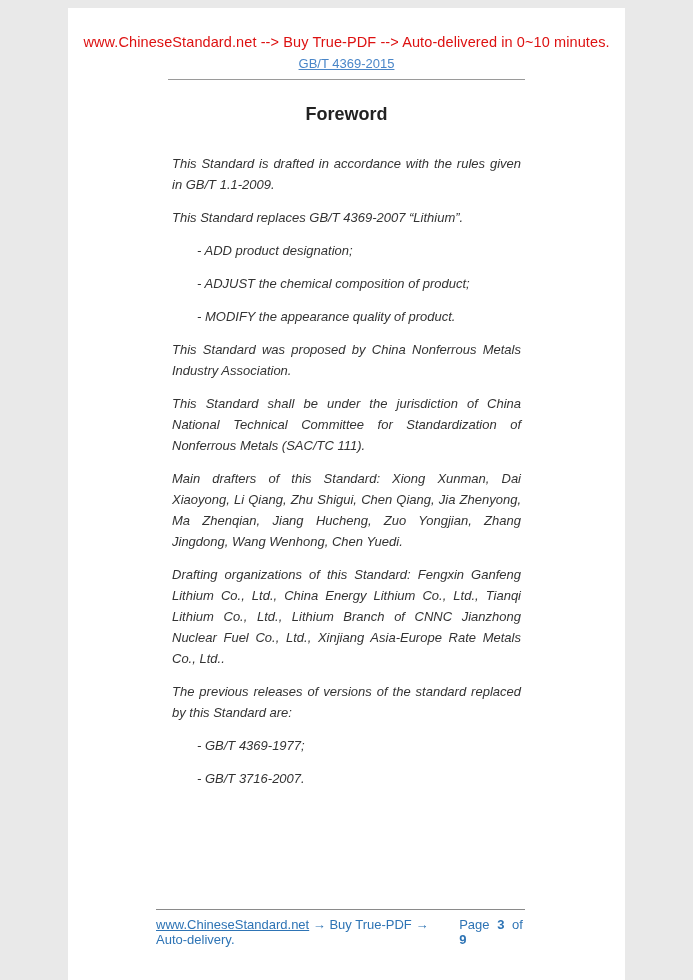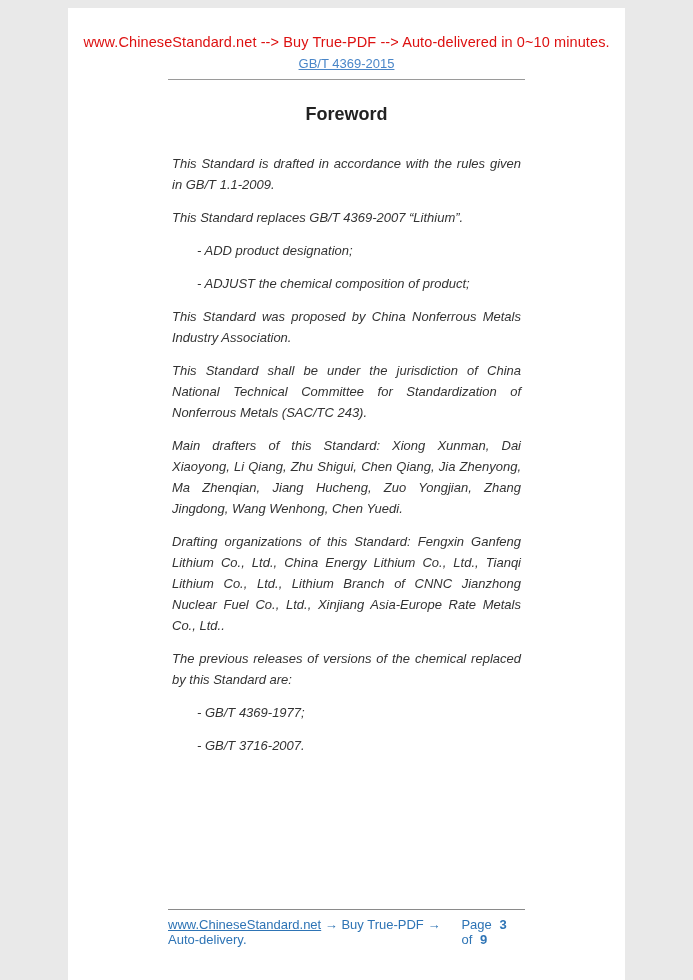--- a/index.html
+++ b/index.html
@@ -57,21 +57,21 @@
     margin: 0 0 12px 0;
     text-align: justify;
     font-style: italic;
   }
   .content p.list-item {
     padding-left: 25px;
     text-align: left;
   }
   .footer {
     position: absolute;
-    left: 100px;
+    left: 88px;
     right: 100px;
     top: 901px;
     border-top: 1px solid #8a8a8a;
     padding-top: 7px;
     display: flex;
     justify-content: space-between;
     align-items: baseline;
     font-size: 13px;
     color: var(--link_blue);
   }
@@ -102,25 +102,26 @@
 
   <hr class="header-divider">
 
   <h1 class="doc-title">Foreword</h1>
 
   <div class="content">
     <p>This Standard is drafted in accordance with the rules given in GB/T 1.1-2009.</p>
     <p>This Standard replaces GB/T 4369-2007 “Lithium”.</p>
     <p class="list-item">- ADD product designation;</p>
     <p class="list-item">- ADJUST the chemical composition of product;</p>
+    <p class="list-item">- MODIFY the appearance quality of product.</p>
     <p>This Standard was proposed by China Nonferrous Metals Industry Association.</p>
-    <p>This Standard shall be under the jurisdiction of China National Technical Committee for Standardization of Nonferrous Metals (SAC/TC 243).</p>
+    <p>This Standard shall be under the jurisdiction of China National Technical Committee for Standardization of Nonferrous Metals (SAC/TC 111).</p>
     <p>Main drafters of this Standard: Xiong Xunman, Dai Xiaoyong, Li Qiang, Zhu Shigui, Chen Qiang, Jia Zhenyong, Ma Zhenqian, Jiang Hucheng, Zuo Yongjian, Zhang Jingdong, Wang Wenhong, Chen Yuedi.</p>
     <p>Drafting organizations of this Standard: Fengxin Ganfeng Lithium Co., Ltd., China Energy Lithium Co., Ltd., Tianqi Lithium Co., Ltd., Lithium Branch of CNNC Jianzhong Nuclear Fuel Co., Ltd., Xinjiang Asia-Europe Rate Metals Co., Ltd..</p>
-    <p>The previous releases of versions of the chemical replaced by this Standard are:</p>
+    <p>The previous releases of versions of the standard replaced by this Standard are:</p>
     <p class="list-item">- GB/T 4369-1977;</p>
     <p class="list-item">- GB/T 3716-2007.</p>
   </div>
 
   <div class="footer">
     <div>
       <a class="site-link">www.ChineseStandard.net</a><span> → Buy True-PDF → Auto-delivery.</span>
     </div>
     <div class="page-indicator">
       <span>Page</span>

